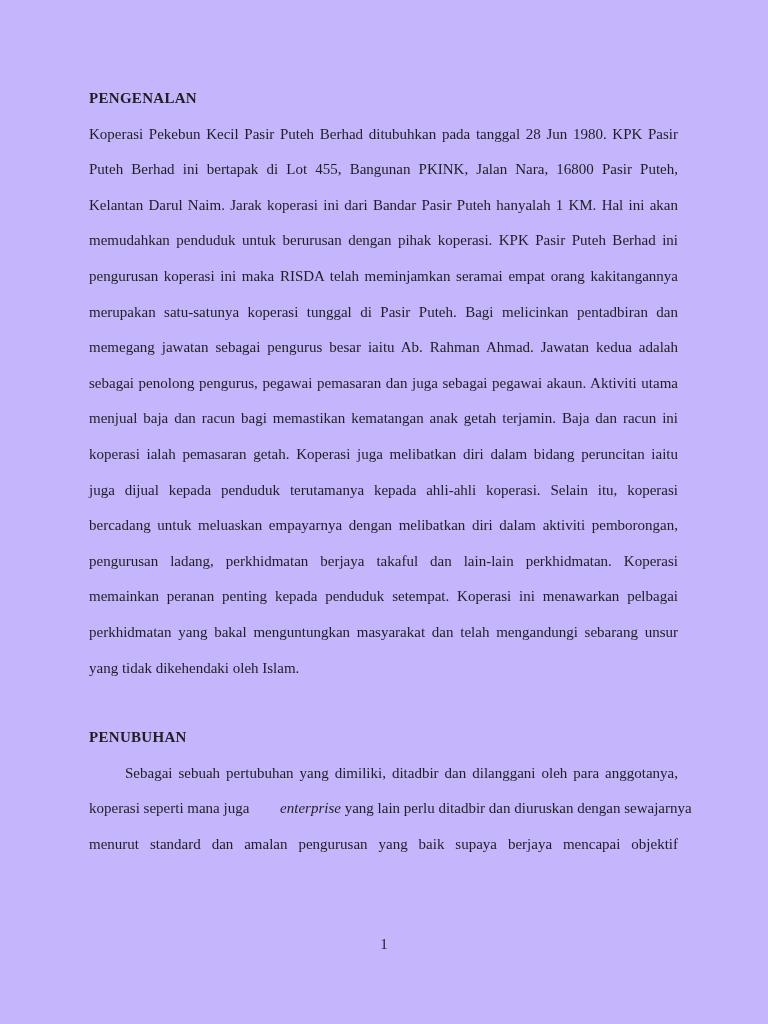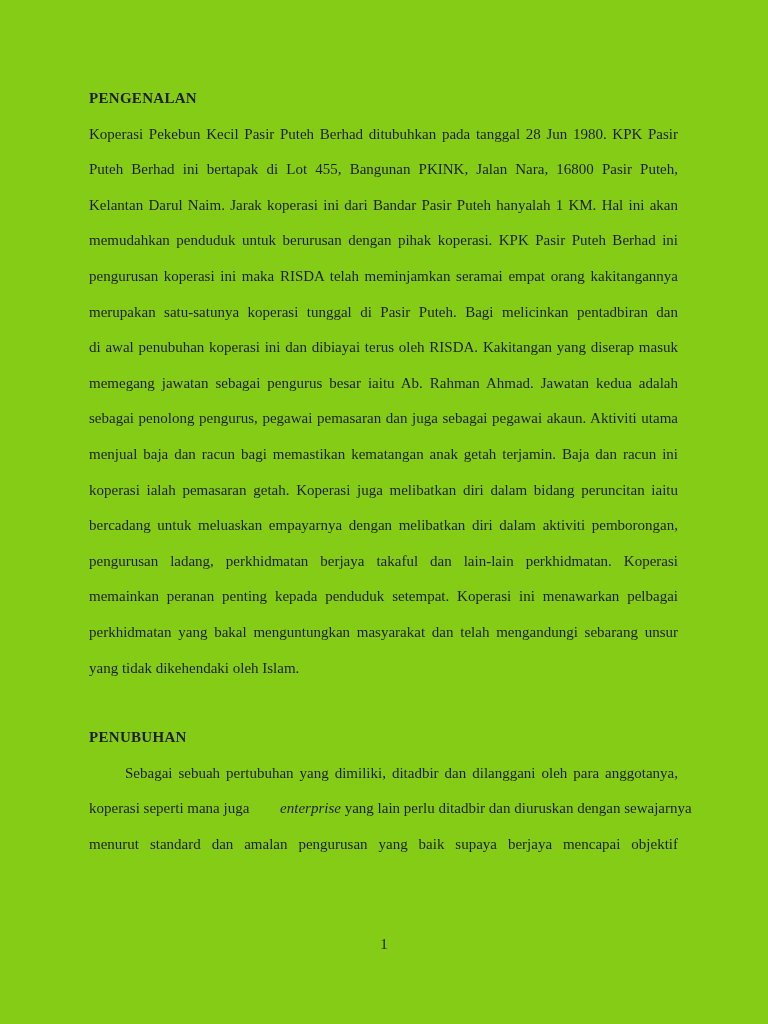--- a/index.html
+++ b/index.html
@@ -4,21 +4,21 @@
 <style>
   html, body {
     margin: 0;
     padding: 0;
     background: #ffffff;
   }
   .page {
     position: relative;
     width: 768px;
     height: 1024px;
-    background: #84cc16;
+    background: #c4b5fd;
     overflow: hidden;
     font-family: "Liberation Serif", "DejaVu Serif", serif;
     color: #1f1f1f;
   }
   .content {
     position: absolute;
     left: 89px;
     top: 81px;
     width: 589px;
     font-size: 15px;
@@ -64,25 +64,25 @@
   <div class="content">
       <div class="section">
         <div class="section-heading">PENGENALAN</div>
         <div class="paragraph">
           <div class="line"><span>Koperasi Pekebun Kecil Pasir Puteh Berhad ditubuhkan pada tanggal 28 Jun 1980. KPK Pasir</span></div>
           <div class="line"><span>Puteh Berhad ini bertapak di Lot 455, Bangunan PKINK, Jalan Nara, 16800 Pasir Puteh,</span></div>
           <div class="line"><span>Kelantan Darul Naim. Jarak koperasi ini dari Bandar Pasir Puteh hanyalah 1 KM. Hal ini akan</span></div>
           <div class="line"><span>memudahkan penduduk untuk berurusan dengan pihak koperasi. KPK Pasir Puteh Berhad ini</span></div>
           <div class="line"><span>pengurusan koperasi ini maka RISDA telah meminjamkan seramai empat orang kakitangannya</span></div>
           <div class="line"><span>merupakan satu-satunya koperasi tunggal di Pasir Puteh. Bagi melicinkan pentadbiran dan</span></div>
-          <div class="line"><span>di awal penubuhan koperasi ini dan dibiayai terus oleh RISDA. Kakitangan yang diserap masuk</span></div>
           <div class="line"><span>memegang jawatan sebagai pengurus besar iaitu Ab. Rahman Ahmad. Jawatan kedua adalah</span></div>
           <div class="line"><span>sebagai penolong pengurus, pegawai pemasaran dan juga sebagai pegawai akaun. Aktiviti utama</span></div>
           <div class="line"><span>menjual baja dan racun bagi memastikan kematangan anak getah terjamin. Baja dan racun ini</span></div>
           <div class="line"><span>koperasi ialah pemasaran getah. Koperasi juga melibatkan diri dalam bidang peruncitan iaitu</span></div>
+          <div class="line"><span>juga dijual kepada penduduk terutamanya kepada ahli-ahli koperasi. Selain itu, koperasi</span></div>
           <div class="line"><span>bercadang untuk meluaskan empayarnya dengan melibatkan diri dalam aktiviti pemborongan,</span></div>
           <div class="line"><span>pengurusan ladang, perkhidmatan berjaya takaful dan lain-lain perkhidmatan. Koperasi</span></div>
           <div class="line"><span>memainkan peranan penting kepada penduduk setempat. Koperasi ini menawarkan pelbagai</span></div>
           <div class="line"><span>perkhidmatan yang bakal menguntungkan masyarakat dan telah  mengandungi sebarang unsur</span></div>
           <div class="line left-last"><span>yang tidak dikehendaki oleh Islam.</span></div>
         </div>
       </div>
       <div class="section">
         <div class="section-heading">PENUBUHAN</div>
         <div class="paragraph">

